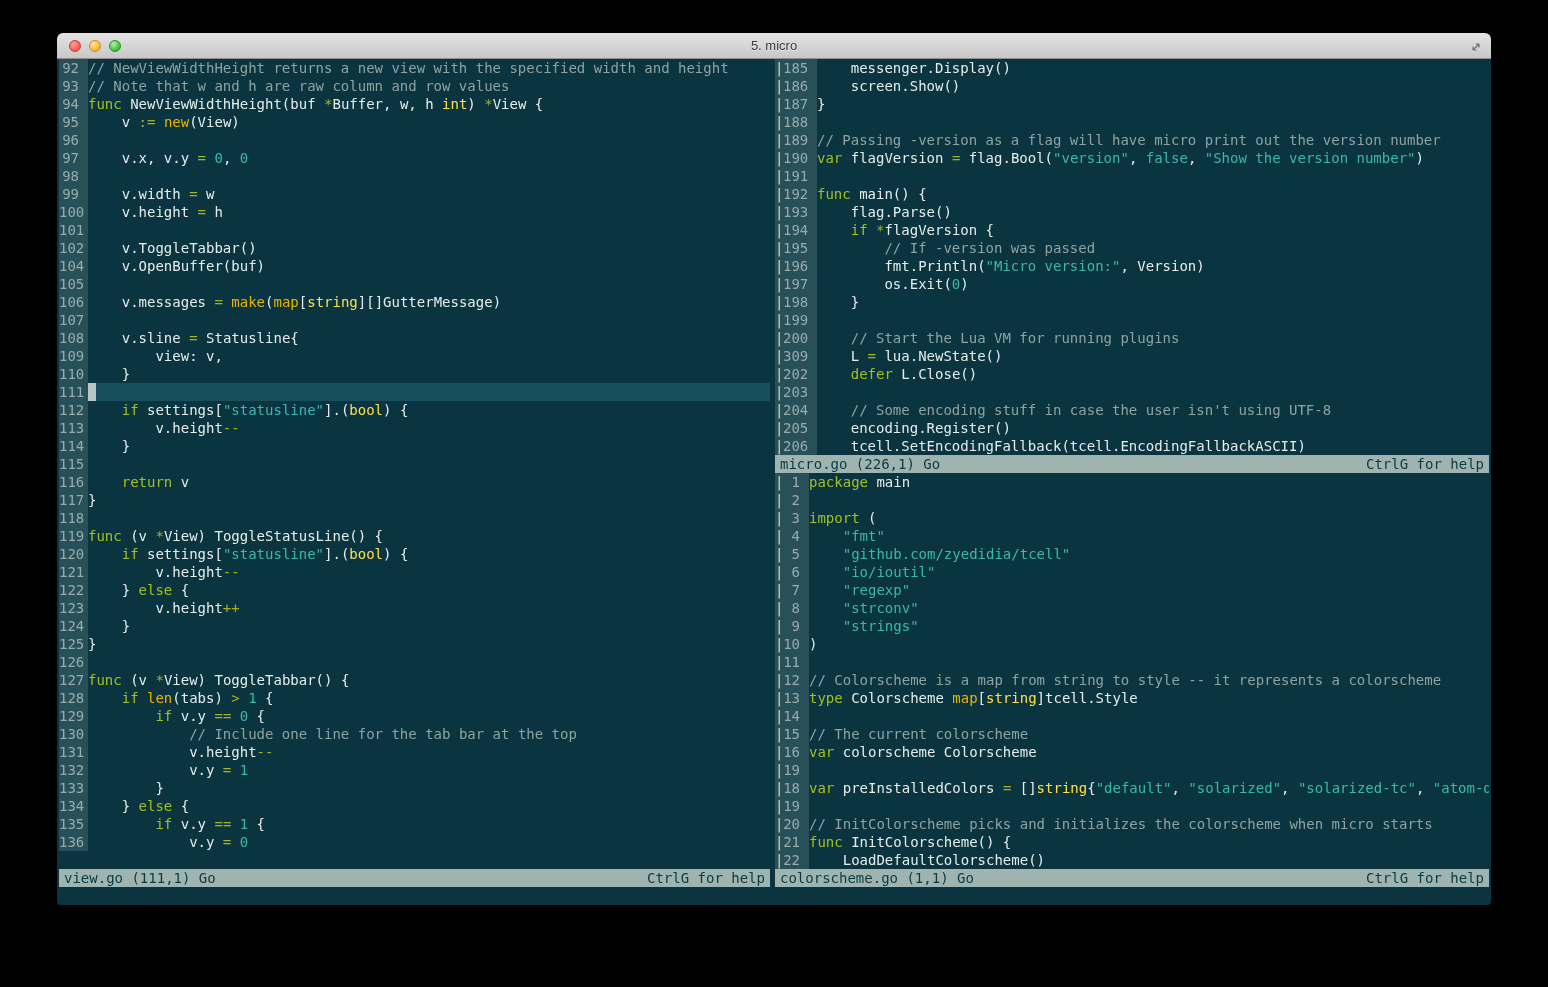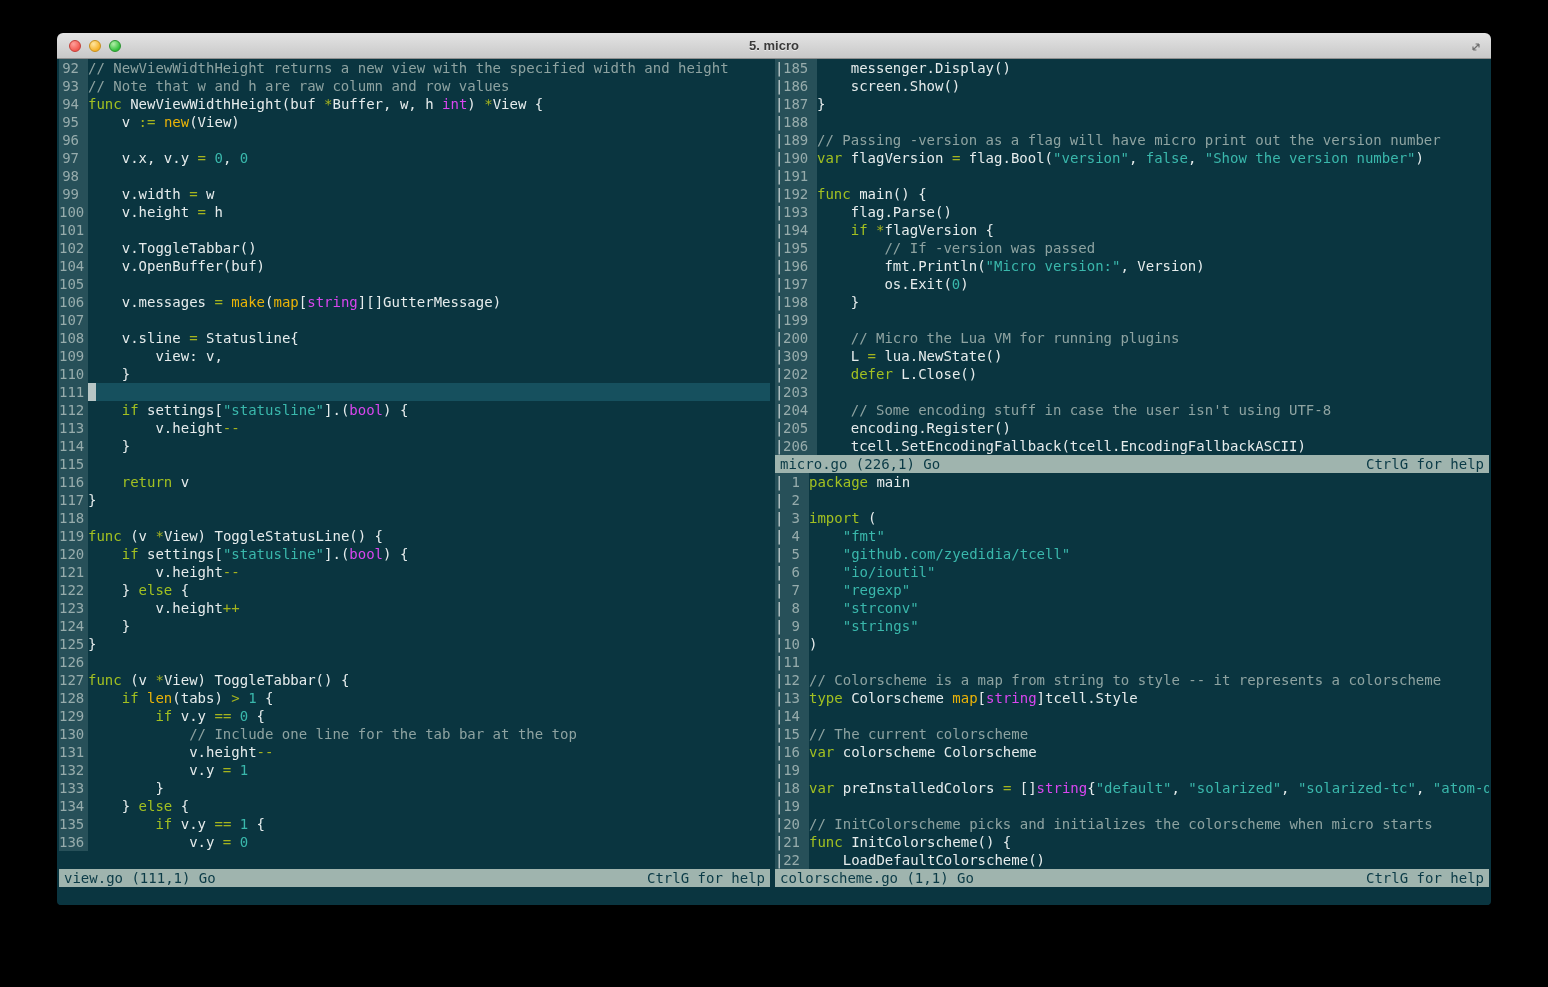--- a/index.html
+++ b/index.html
@@ -11,21 +11,21 @@
   
   .titlebar { position:relative; height:26px; border-radius:6px 6px 0 0;
     background:linear-gradient(#e4e4e4,#c8c8c8); border-bottom:1px solid #8f8f8f; }
   .lights { position:absolute; left:12px; top:7px; display:flex; gap:8px; }
   .light { width:12px; height:12px; border-radius:50%; display:inline-block; }
   .light.red   { background:radial-gradient(circle at 35% 30%, #ffa09a, #f25a52 70%); border:1px solid #c33e37; }
   .light.yellow{ background:radial-gradient(circle at 35% 30%, #ffe6a0, #f6b32b 70%); border:1px solid #c58f1c; }
   .light.green { background:radial-gradient(circle at 35% 30%, #b2efa8, #33c03c 70%); border:1px solid #2a9330; }
   .title { position:absolute; left:0; right:0; top:0; height:26px; line-height:25px;
     text-align:center; font-family:"Liberation Sans", sans-serif; font-size:13px;
-    color:#3a3a3a; text-shadow:0 1px 0 rgba(255,255,255,.55);font-weight:bold; }
+    color:#3a3a3a; text-shadow:0 1px 0 rgba(255,255,255,.55); }
   .resize { position:absolute; right:8px; top:6px; width:14px; height:14px; }
 
   
   .terminal { height:846px; background:#0a3540; border-radius:0 0 4px 4px;
     padding:0 2px; font-size:14px; line-height:18px; color:#e6ecec; overflow:hidden; }
   .main { display:flex; height:828px; }
   .pane.left  { width:711px; display:flex; flex-direction:column; }
   .vspacer { width:5px; background:#0a3540; }
   .pane.right { flex:1; display:flex; flex-direction:column; overflow:hidden; }
   .rows { overflow:hidden; }
@@ -39,21 +39,21 @@
   .rows[data-pane="right_bottom"] .gut { width:26px; padding-right:9px; }
   .rdiv { flex:none; width:8px; background:#275059; color:#ccd6d6; }
   pre.code { flex:1; margin:0; font:inherit; white-space:pre; overflow:hidden; }
   .row.current pre.code { background:#16505e; }
   .cursor { display:inline-block; width:8px; height:18px; background:#b7c6c6; vertical-align:top; }
 
   .tk-n {}                       
   .tk-c { color:#8ea3a1; }       
   .tk-k { color:#a2c021; }       
   .tk-b { color:#eab308;text-align:center; }       
-  .tk-t { color:#d946ef; }       
+  .tk-t { color:#fde047; }       
   .tk-s { color:#3ab8ac; }       
   .tk-o { color:#a5b41e; }       
 
   .statusbar { height:18px; background:#9fb4ae; color:#0a3a46; display:flex;
     justify-content:space-between; padding:0 5px; flex:none; }
   .cmdline { height:18px; background:#0a3540; }
 </style>
 </head>
 <body>
 
@@ -337,21 +337,21 @@
                 <pre class="code"><span class="tk-n">    }</span></pre>
               </div>
               <div class="row">
                 <span class="rdiv">|</span>
                 <span class="gut">199</span>
                 <pre class="code"></pre>
               </div>
               <div class="row">
                 <span class="rdiv">|</span>
                 <span class="gut">200</span>
-                <pre class="code"><span class="tk-n">    </span><span class="tk-c">// Micro the Lua VM for running plugins</span></pre>
+                <pre class="code"><span class="tk-n">    </span><span class="tk-c">// Start the Lua VM for running plugins</span></pre>
               </div>
               <div class="row">
                 <span class="rdiv">|</span>
                 <span class="gut">309</span>
                 <pre class="code"><span class="tk-n">    L </span><span class="tk-o">=</span><span class="tk-n"> lua.NewState()</span></pre>
               </div>
               <div class="row">
                 <span class="rdiv">|</span>
                 <span class="gut">202</span>
                 <pre class="code"><span class="tk-n">    </span><span class="tk-k">defer</span><span class="tk-n"> L.Close()</span></pre>

